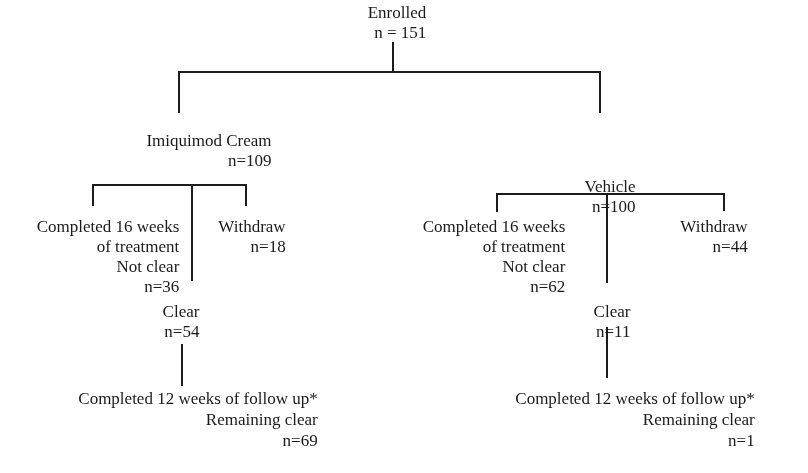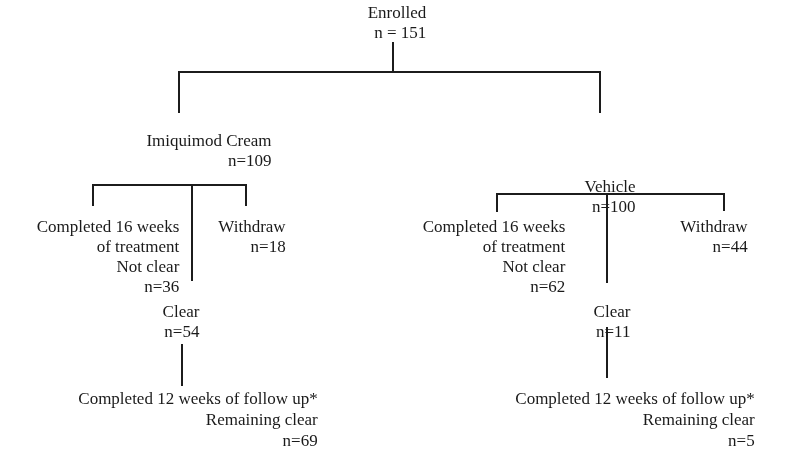--- a/index.html
+++ b/index.html
@@ -110,16 +110,16 @@
 
   <div class="node wide" style="left:198px; top:388px;">
     <div>Completed 12 weeks of follow up*</div>
     <div>Remaining clear</div>
     <div>n=69</div>
   </div>
 
   <div class="node wide" style="left:635px; top:388px;">
     <div>Completed 12 weeks of follow up*</div>
     <div>Remaining clear</div>
-    <div>n=5</div>
+    <div>n=1</div>
   </div>
 
 </div>
 
 </body></html>

